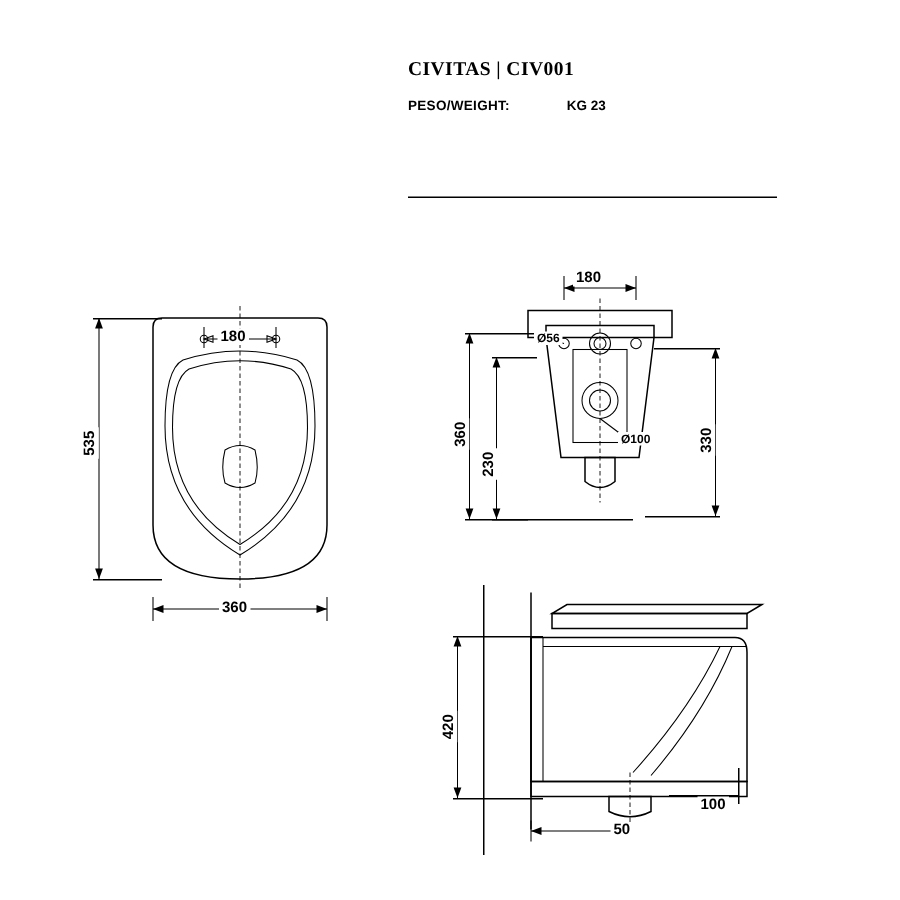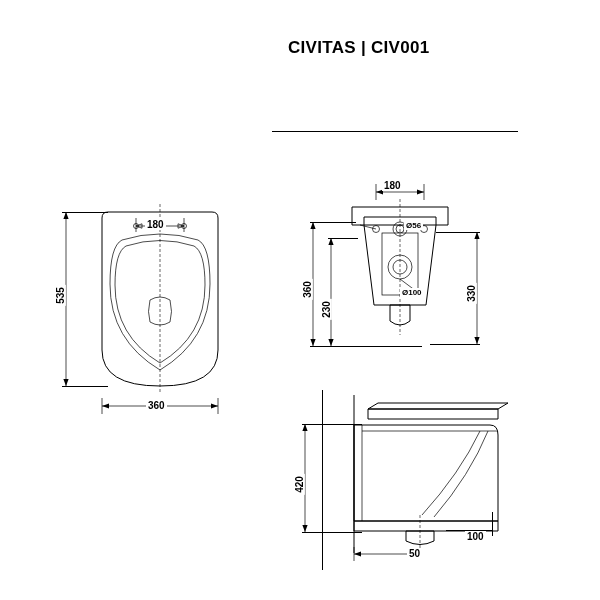--- a/index.html
+++ b/index.html
@@ -22,25 +22,26 @@
     height: 600px;
   }
   
   .header {
     position: absolute;
     left: 272px;
     top: 38px;
     width: 300px;
   }
   .title {
-    font-size: 17px;
+    font-size: 13px;
     font-weight: bold;
     letter-spacing: 0.3px;
     color: #000;
-    margin: 0 0 6px 16px;
+    margin: 0 0 6px 0;
+    font-family: Liberation Serif, serif;
   }
   .subline {
     font-size: 8px;
     font-weight: bold;
     color: #000;
     line-height: 11px;
     margin: 0;
   }
   .weight-row {
     margin-top: 11px;
@@ -85,20 +86,24 @@
   .stroke-thin { fill: none; stroke: #000; stroke-width: 0.7; }
   .thin-dash { fill:none; stroke:#000; stroke-width:0.6; stroke-dasharray: 3 2; }
 </style>
 </head>
 <body>
 
 <div class="sheet">
 
   <div class="header">
     <p class="title">CIVITAS | CIV001</p>
+    <div class="weight-row">
+      <span class="weight-label">PESO/WEIGHT:</span>
+      <span class="weight-value">KG 23</span>
+    </div>
   </div>
   <div class="header-rule"></div>
 
   <svg style="left:60px; top:200px;" width="200" height="200" viewBox="0 0 200 200">
 
     <path class="stroke" d="M48,12 L152,12 Q158,12 158,18 L158,150 Q158,186 100,186 Q42,186 42,150 L42,18 Q42,12 48,12 Z"></path>
 
     <path class="stroke-thin" d="M62,40 Q100,28 138,40 Q150,46 150,84 Q150,140 100,170 Q50,140 50,84 Q50,46 62,40 Z"></path>
 
     <path class="stroke-thin" d="M66,46 Q100,35 134,46 Q145,52 145,85 Q145,136 100,163 Q55,136 55,85 Q55,52 66,46 Z"></path>
@@ -151,22 +156,22 @@
     <circle class="stroke-thin" cx="60" cy="72" r="12"></circle>
     <circle class="stroke-thin" cx="60" cy="72" r="7"></circle>
     <circle class="stroke-thin" cx="36" cy="34" r="3.5"></circle>
     <circle class="stroke-thin" cx="84" cy="34" r="3.5"></circle>
 
     <line class="thin-dash" x1="60" y1="4" x2="60" y2="140"></line>
 
     <line class="stroke-thin" x1="36" y1="34" x2="20" y2="30"></line>
     <line class="stroke-thin" x1="60" y1="84" x2="76" y2="96"></line>
   </svg>
-  <div class="dim-text small" style="left:356px; top:221px;margin-left:48px;">Ø56</div>
-  <div class="dim-text small" style="left:400px; top:288px;">Ø100</div>
+  <div class="dim-text small" style="left:356px; top:221px;">Ø56</div>
+  <div class="dim-text small" style="left:412px; top:288px;">Ø100</div>
 
   <svg style="left:340px; top:178px;" width="120" height="22" viewBox="0 0 120 22">
     <line class="stroke-thin" x1="36" y1="14" x2="84" y2="14"></line>
     <path d="M36,14 l7,-2.6 v5.2 z" fill="#000"></path>
     <path d="M84,14 l-7,-2.6 v5.2 z" fill="#000"></path>
     <line class="stroke-thin" x1="36" y1="6" x2="36" y2="22"></line>
     <line class="stroke-thin" x1="84" y1="6" x2="84" y2="22"></line>
   </svg>
   <div class="dim-text" style="left:382px; top:180px;">180</div>
 

